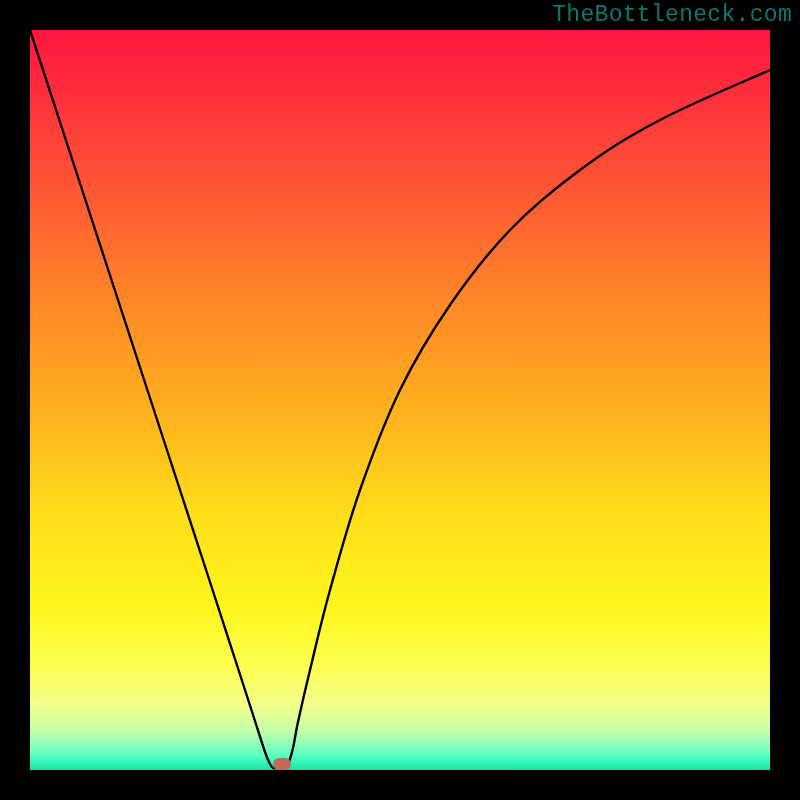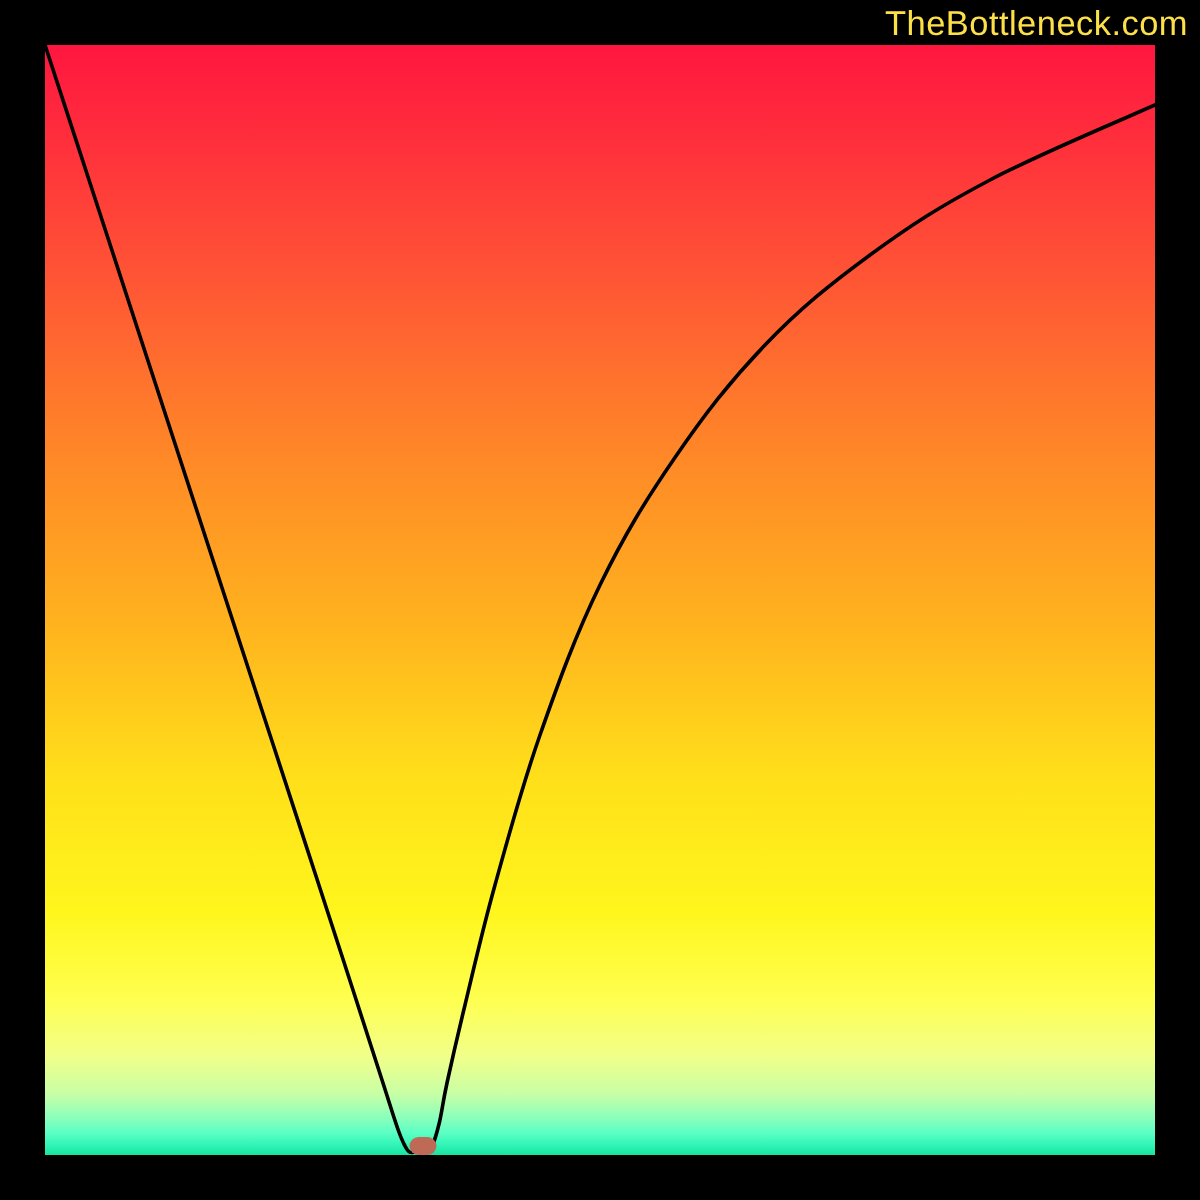--- a/index.html
+++ b/index.html
@@ -14,26 +14,26 @@
   .frame {
     position: relative;
     width: 800px;
     height: 800px;
     background: #000;
   }
   .watermark {
     position: absolute;
     top: 2px;
     right: 8px;
-    color: #fde047;
+    color: #0f766e;
     font-size: 23px;
     letter-spacing: 0.3px;
     font-weight: 400;
     z-index: 20;
-    font-family: Liberation Sans, sans-serif;
+    font-family: Liberation Mono, monospace;
   }
   .plot-area {
     position: absolute;
     left: 30px;
     top: 30px;
     width: 740px;
     height: 740px;
     overflow: hidden;
   }
   .gradient {

